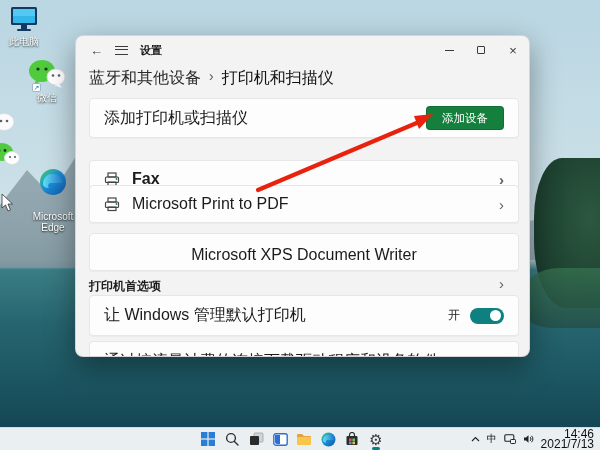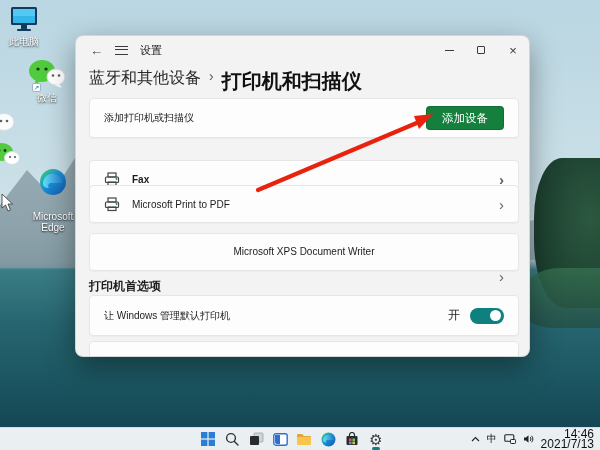--- a/index.html
+++ b/index.html
@@ -23,34 +23,34 @@
 
   .cursor-arrow { position:absolute; left:1px; top:194px; z-index:60; }
 
   
   .win { position:absolute; left:75px; top:35px; width:455px; height:322px; background:#f3f3f3; border-radius:8px; box-shadow:0 10px 30px rgba(0,0,0,.38); overflow:hidden; border:1px solid rgba(0,0,0,.12); }
   .titlebar { position:absolute; left:0; top:0; width:100%; height:28px; display:flex; align-items:center; }
   .tb-left { display:flex; align-items:center; gap:12px; padding-left:14px; }
   .back-btn { font-size:13px; color:#444; line-height:1; }
   .hamburger { width:13px; height:9px; border-top:1.5px solid #3a3a3a; border-bottom:1.5px solid #3a3a3a; position:relative; }
   .hamburger::after { content:""; position:absolute; left:0; top:2.6px; width:13px; border-top:1.5px solid #3a3a3a; }
-  .tb-title { font-size:11px; color:#1b1b1b; }
+  .tb-title { font-size:11px; color:#1b1b1b;font-weight:bold; }
   .tb-controls { margin-left:auto; display:flex; height:100%; }
   .tb-btn { width:32px; height:100%; display:flex; align-items:center; justify-content:center; color:#3a3a3a; }
   .glyph-min { width:9px; border-top:1px solid #3a3a3a; }
   .glyph-max { width:8px; height:8px; border:1px solid #3a3a3a; border-radius:1px; }
   .glyph-close { font-size:13px; line-height:1; }
 
   .breadcrumb { position:absolute; left:13px; top:32px; display:flex; align-items:flex-start; gap:8px; }
   .bc-parent { font-size:16px; color:#2a2a2a; font-weight:400; }
   .bc-sep { font-size:14px; color:#5a5a5a; }
-  .bc-current { font-size:20px; color:#111; font-weight:700; }
+  .bc-current { font-size:16px; color:#111; font-weight:400; }
 
   .card { position:absolute; left:13px; width:430px; background:#fdfdfd; border:1px solid #e6e6e6; border-radius:4px; display:flex; align-items:center; padding:0 14px; box-shadow:0 1px 1px rgba(0,0,0,.03); }
-  .card .txt { font-size:10px; color:#1b1b1b; }
+  .card .txt { font-size:16px; color:#1b1b1b; }
   .card-add { top:62px; height:40px; }
   .btn-accent { margin-left:auto; height:24px; padding:0 15px; background:#15803d; color:#fff; border:1px solid rgba(0,0,0,.15); border-radius:4px; font-size:11.5px; display:flex; align-items:center; font-family:inherit; }
   .card-printer { gap:12px; }
   .p-fax { top:124px; height:38px;font-weight:bold; }
   .p-pdf { top:149px; height:38px; }
   .p-xps { top:197px; height:38px;flex-direction:column; }
   .chev { margin-left:auto; font-size:15px; color:#5f5f5f; line-height:1; }
 
   .section-title { position:absolute; left:13px; top:242px; font-size:12px; font-weight:700; color:#1b1b1b; }
   .card-toggle { top:259px; height:41px;gap:13px; }

